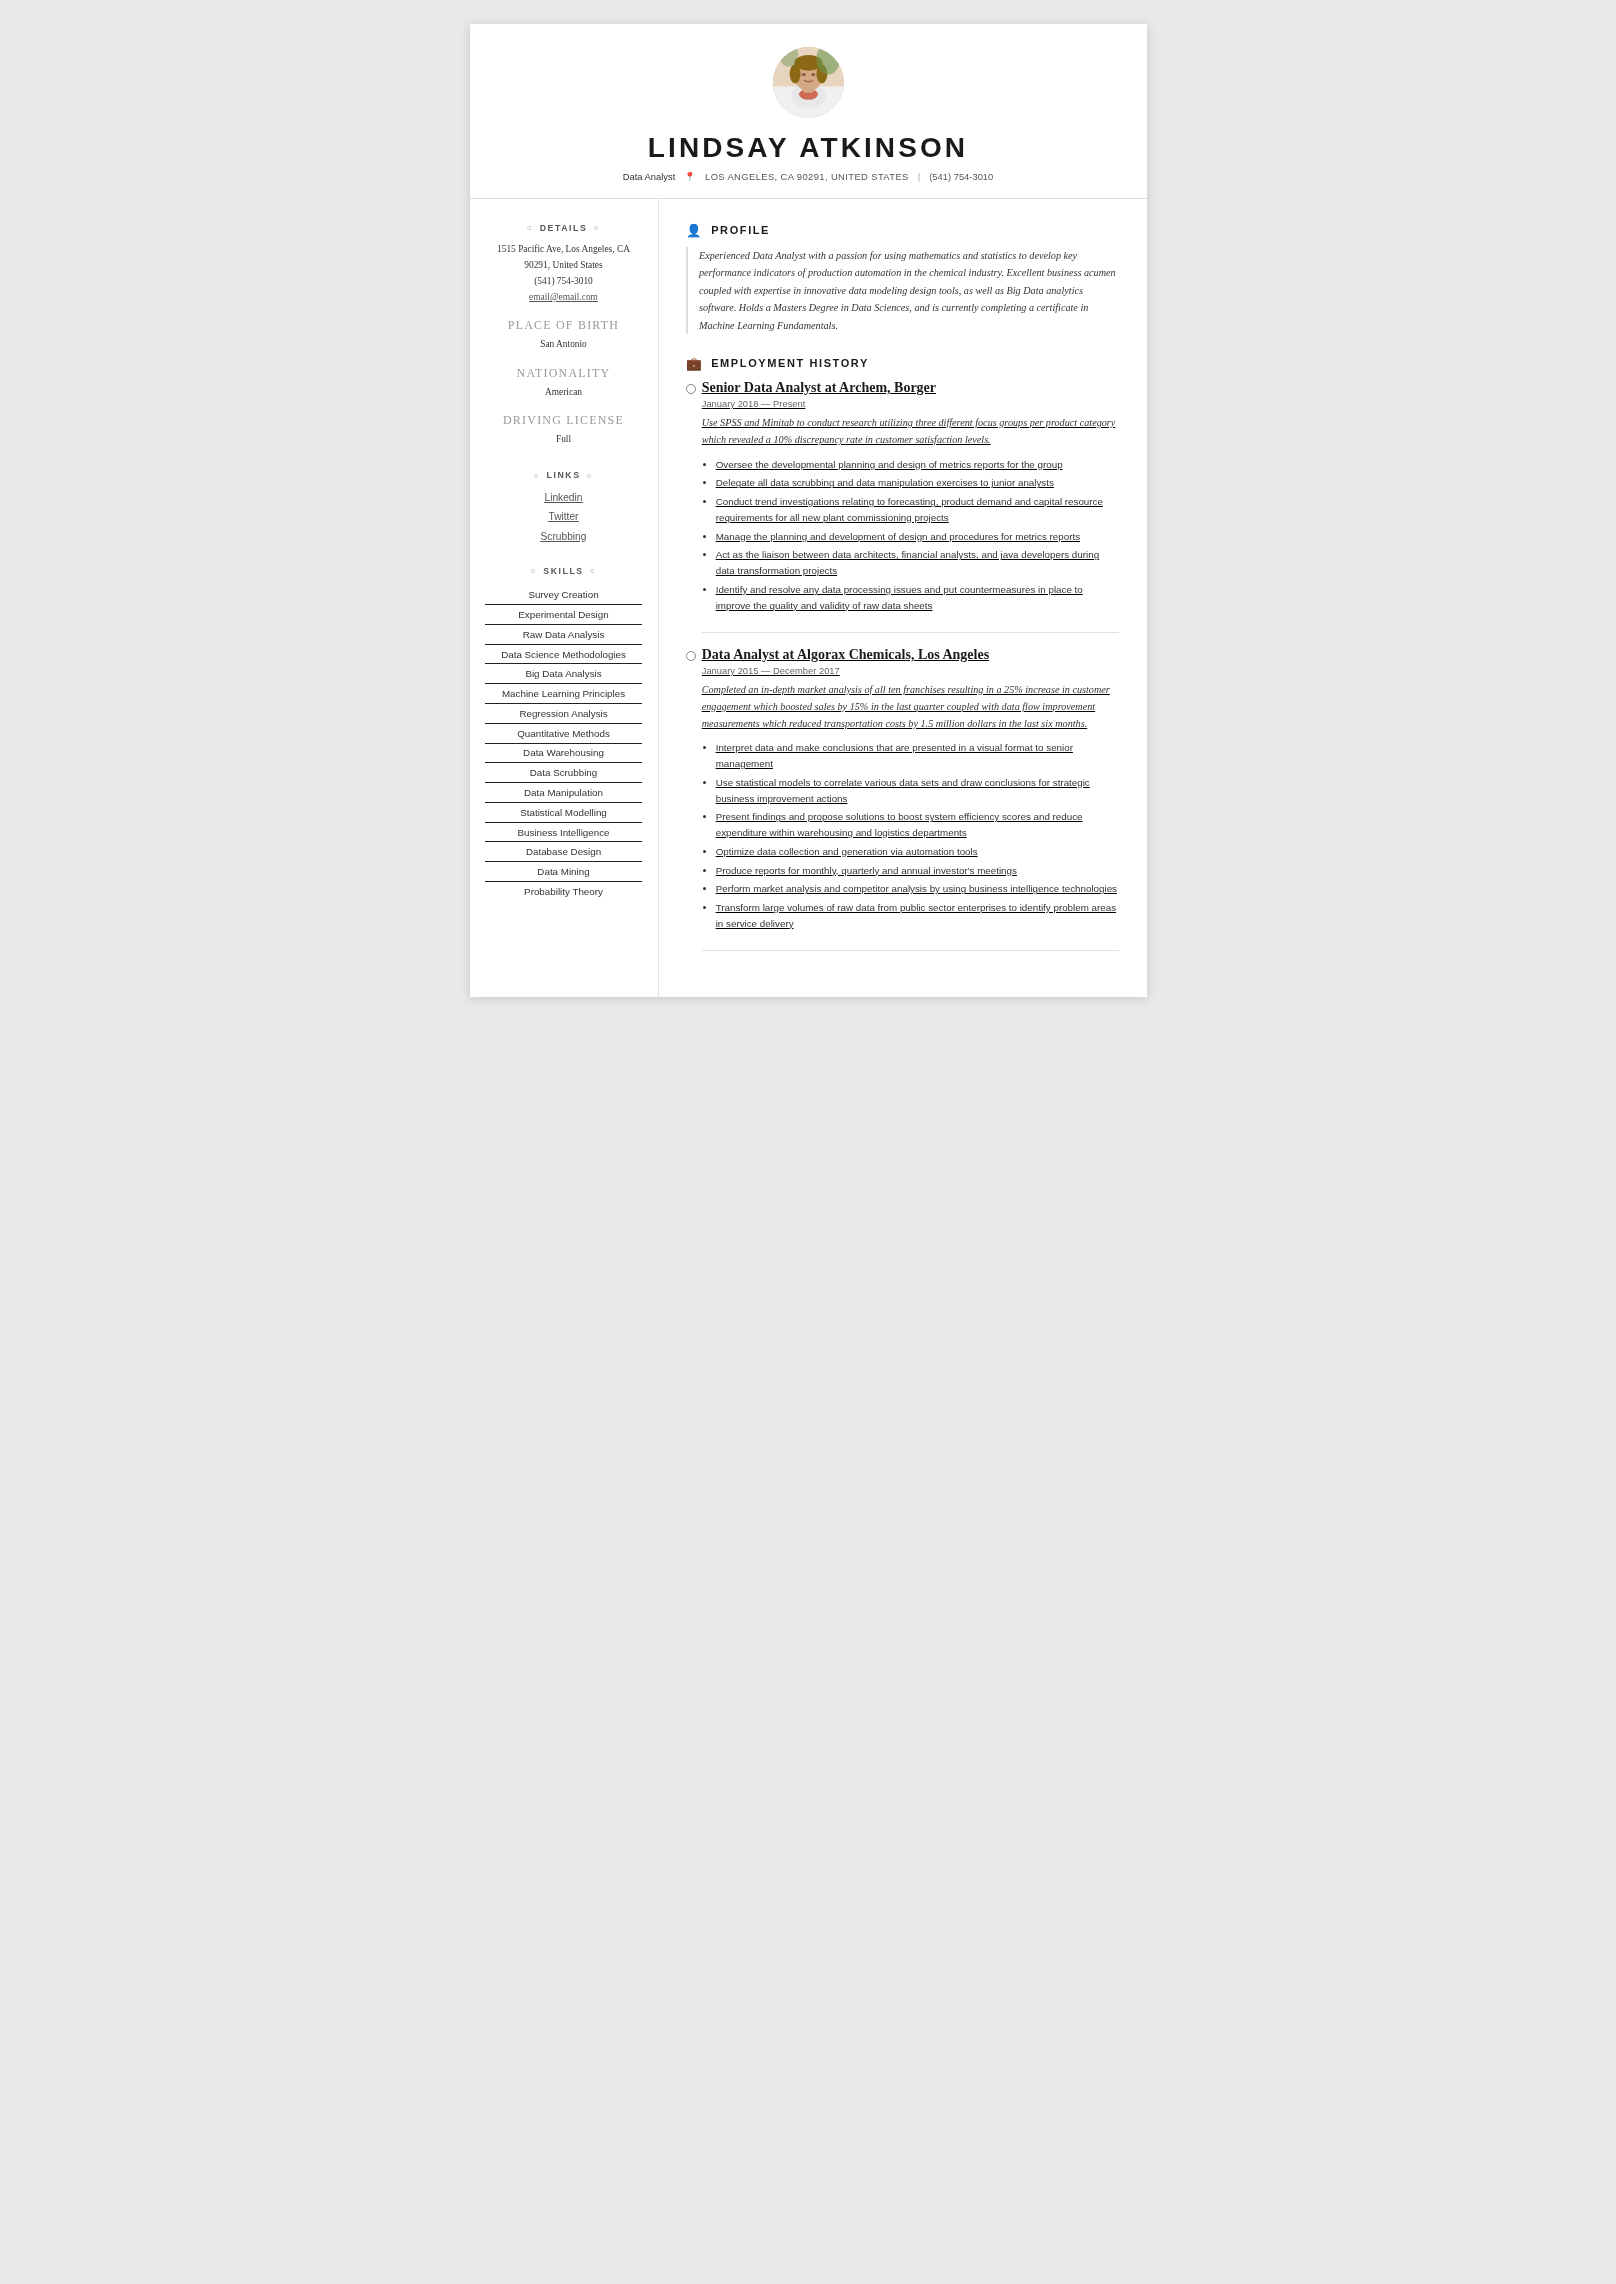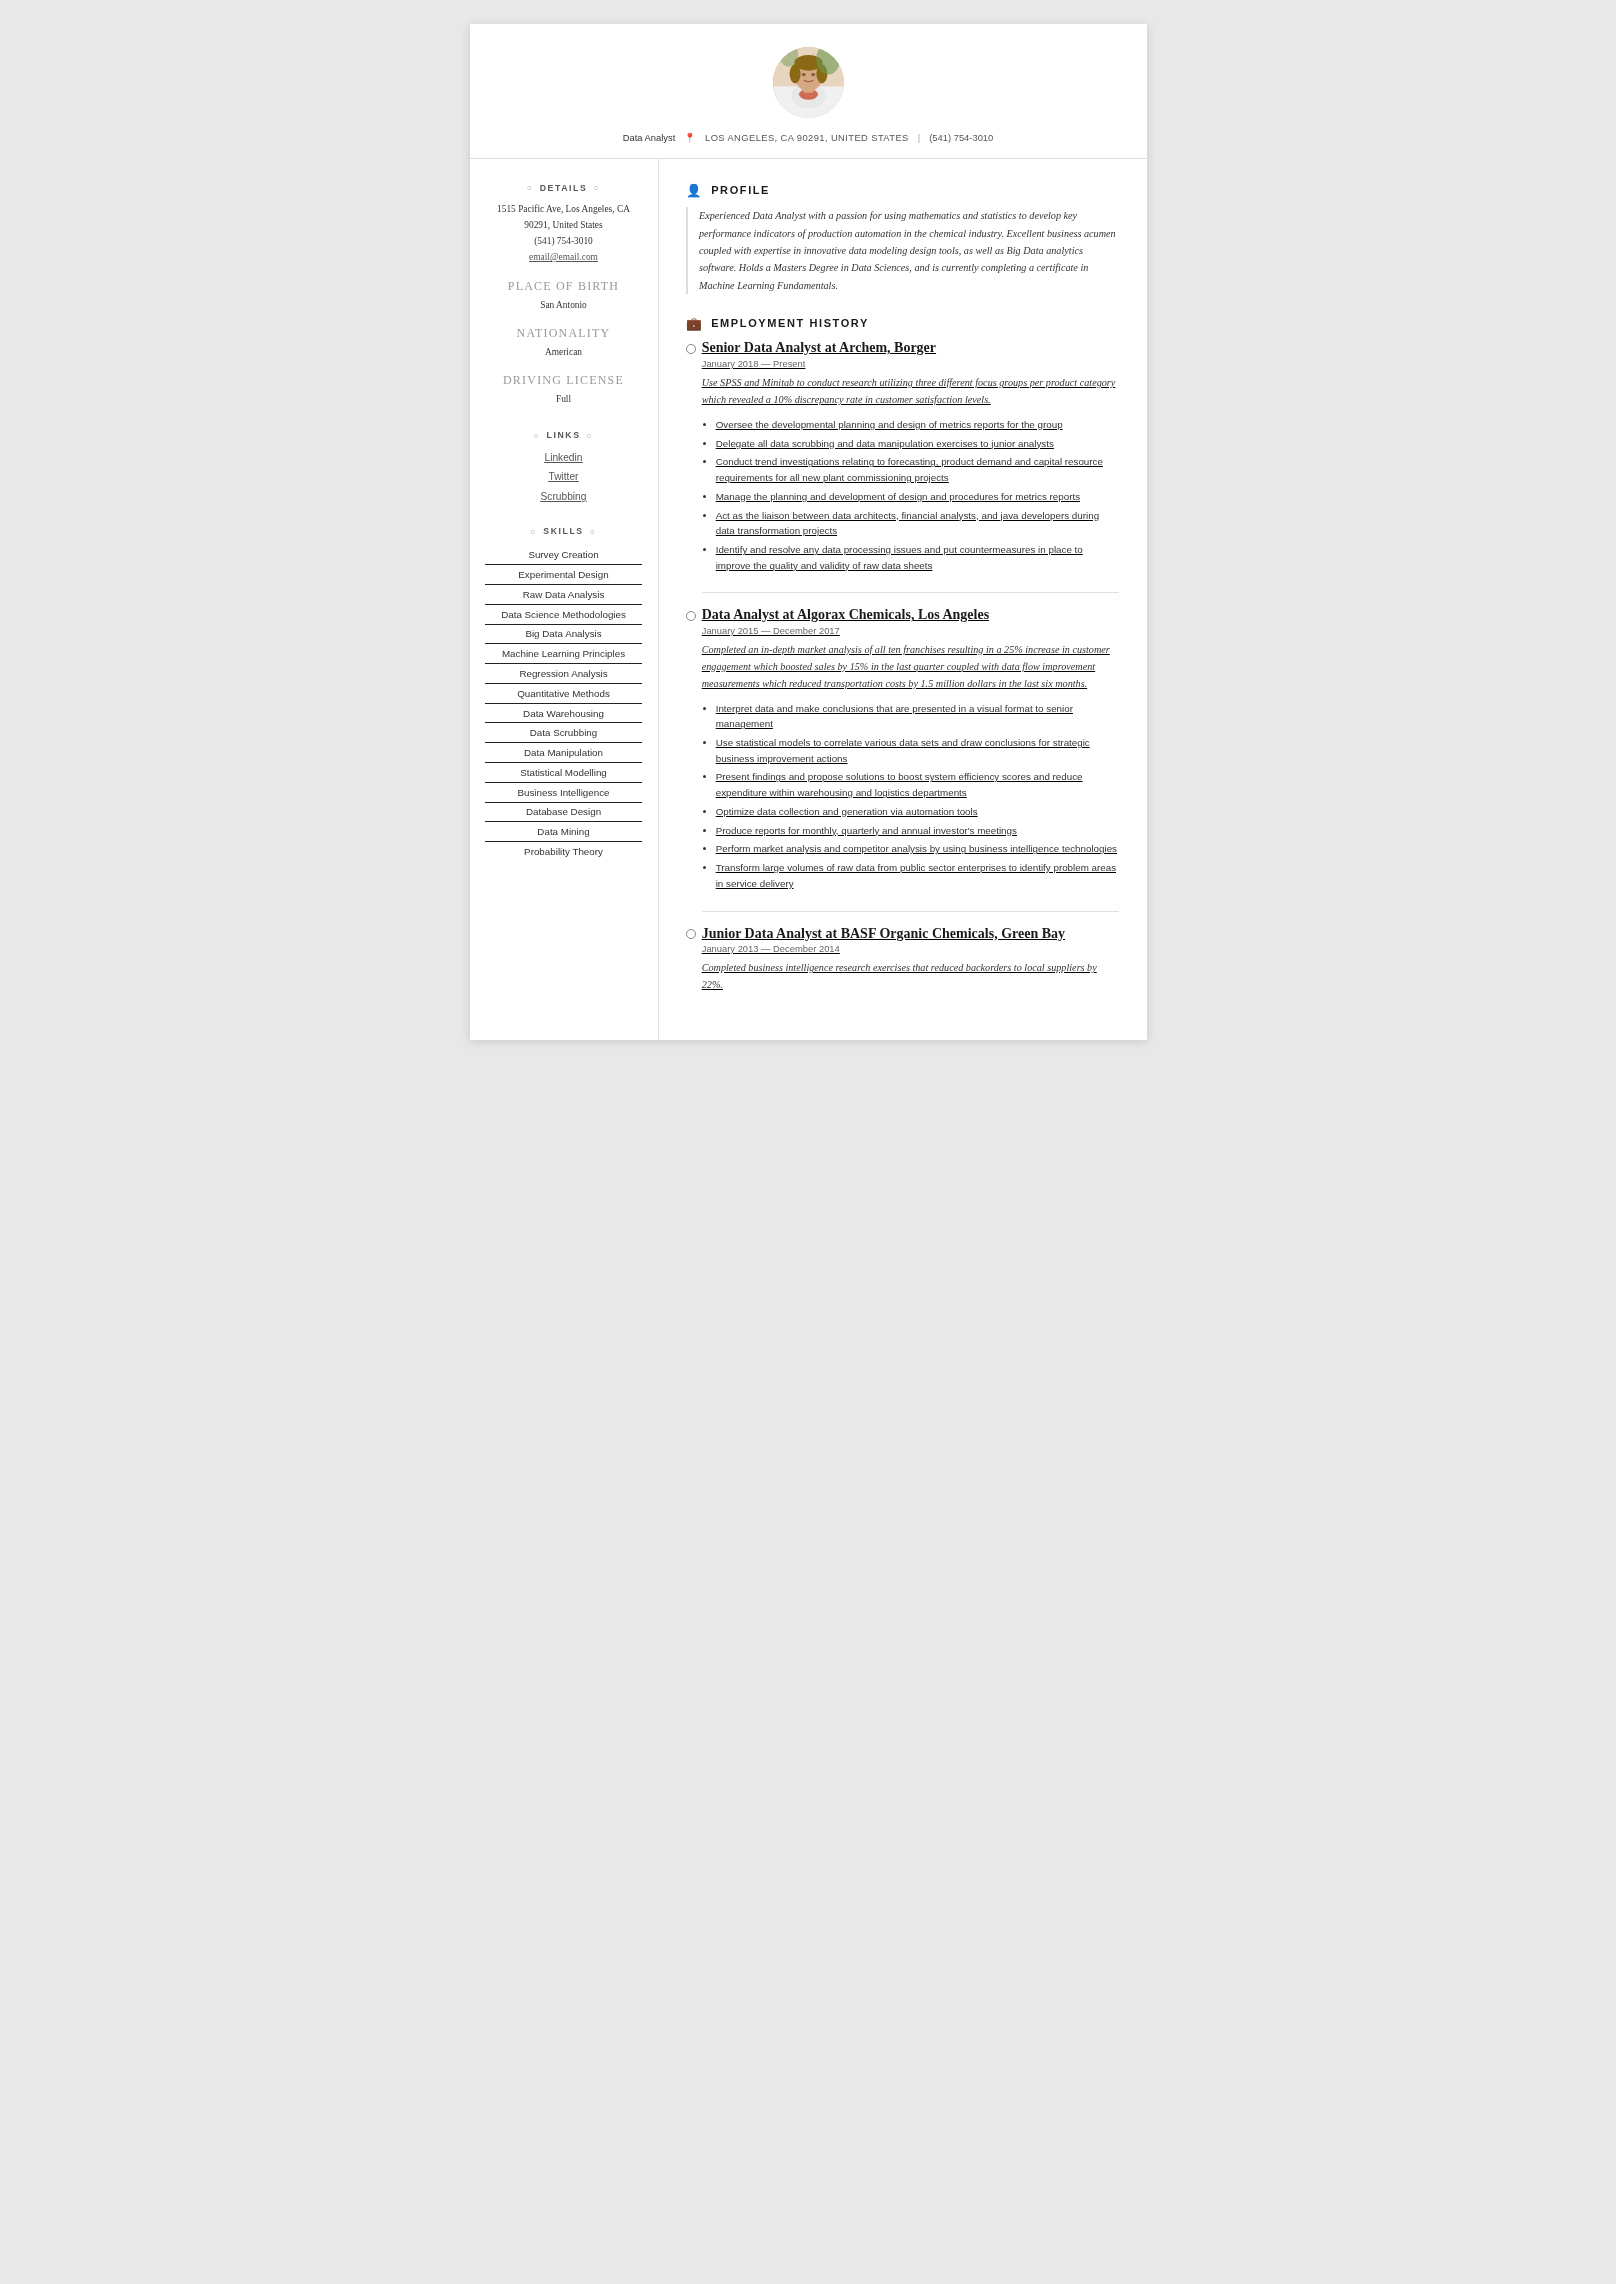--- a/index.html
+++ b/index.html
@@ -279,20 +279,21 @@
           <ellipse cx="39" cy="35" rx="2.5" ry="2" fill="#5a3e28" opacity="0.7"></ellipse>
           <ellipse cx="51" cy="35" rx="2.5" ry="2" fill="#5a3e28" opacity="0.7"></ellipse>
 
           <path d="M39 42 Q45 46 51 42" stroke="#a06040" stroke-width="1.5" fill="none"></path>
 
           <ellipse cx="70" cy="15" rx="15" ry="20" fill="#6a9a50" opacity="0.6"></ellipse>
           <ellipse cx="20" cy="10" rx="12" ry="15" fill="#5a8a40" opacity="0.4"></ellipse>
         </svg>
       </div>
     </div>
+    <h1 class="header-name">LINDSAY ATKINSON</h1>
     <div class="header-meta">
       <span class="title">Data Analyst</span>
       <span class="sep">
         <span>📍</span>
       </span>
       <span class="location">LOS ANGELES, CA 90291, UNITED STATES</span>
       <span class="sep">|</span>
       <span class="phone">(541) 754-3010</span>
     </div>
   </div>
@@ -388,25 +389,19 @@
                 <li>Interpret data and make conclusions that are presented in a visual format to senior management</li>
                 <li>Use statistical models to correlate various data sets and draw conclusions for strategic business improvement actions</li>
                 <li>Present findings and propose solutions to boost system efficiency scores and reduce expenditure within warehousing and logistics departments</li>
                 <li>Optimize data collection and generation via automation tools</li>
                 <li>Produce reports for monthly, quarterly and annual investor's meetings</li>
                 <li>Perform market analysis and competitor analysis by using business intelligence technologies</li>
                 <li>Transform large volumes of raw data from public sector enterprises to identify problem areas in service delivery</li>
               </ul>
   </div>
             <hr class="employment-divider">
-            <div class="job">
-    <div class="job-title">Junior Data Analyst at  BASF Organic Chemicals, Green Bay</div>
-    <div class="job-dates">January 2013 — December 2014</div>
-    <p class="job-summary">Completed business intelligence research exercises that reduced backorders to local suppliers by 22%.</p>
-
-  </div>
           </div>
       </div>
 
     </div>
   </div>
 </div>
 
 
 </body></html>

